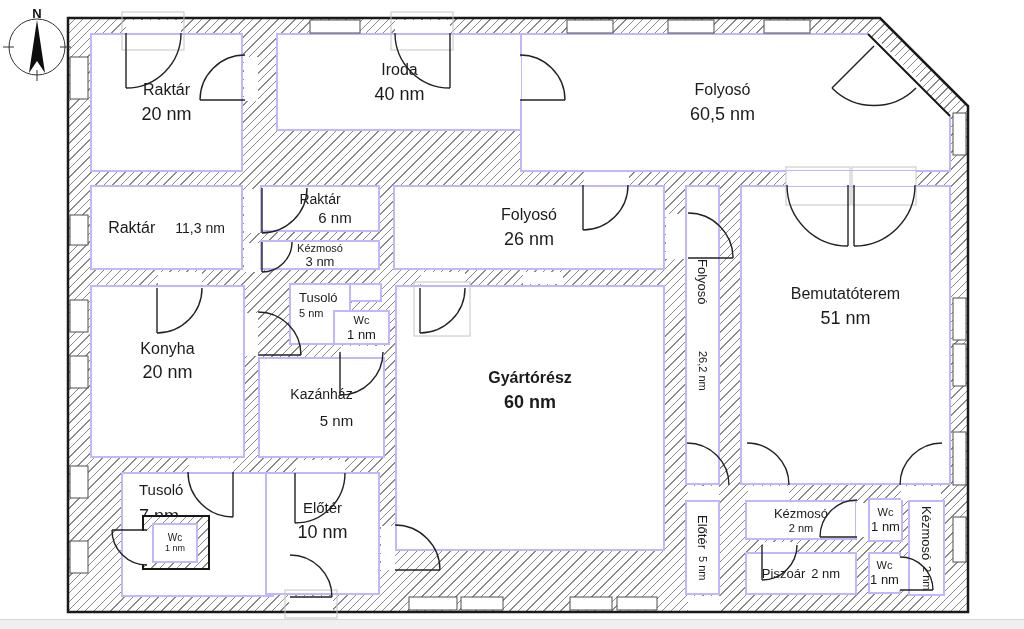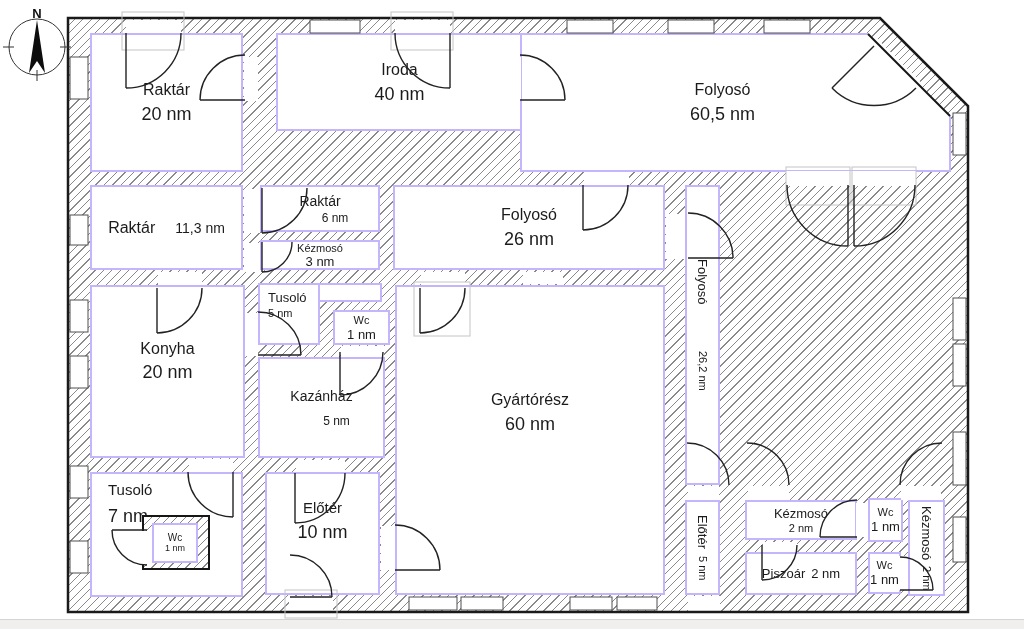--- a/index.html
+++ b/index.html
@@ -6,31 +6,31 @@
   .plan{position:relative;width:1024px;height:629px;background:#ffffff;overflow:hidden;
         font-family:"Liberation Sans",sans-serif;color:#1b1b1b;}
   .hatch{position:absolute;left:68px;top:18px;width:900px;height:594px;
          background:repeating-linear-gradient(135deg,#ffffff 0 5px,#8a8a8a 5px 6px);
          clip-path:polygon(0 0,812px 0,900px 88px,900px 594px,0 594px);}
   .room{position:absolute;background:#ffffff;border:2px solid #c4b5fd;box-sizing:border-box;
         display:flex;flex-direction:column;align-items:center;justify-content:center;
         gap:7px;text-align:center;line-height:1;}
   .rn{font-size:16px;}
   .ra{font-size:18px;}
-  .md .rn{font-size:14px;} .md .ra{font-size:12px;padding-left:30px;}
+  .md .rn{font-size:14px;} .md .ra{font-size:15px;padding-left:30px;}
   .mdl .rn{font-size:15px;} .mdl .ra{font-size:18px;}
   .sm .rn{font-size:13px;} .sm .ra{font-size:11px;}
   .xs .rn{font-size:11px;} .xs .ra{font-size:13px;} .xs{gap:2px;}
   .xxs .rn{font-size:10px;} .xxs .ra{font-size:9px;} .xxs{gap:1px;}
   .inline{flex-direction:row;gap:20px;align-items:center;}
   .inline .ra{font-size:14px;}
   .inline-sm{flex-direction:row;gap:6px;align-items:center;}
   .inline-sm .rn,.inline-sm .ra{font-size:13px;}
   .vert{writing-mode:vertical-rl;flex-direction:row;}
-  .tl{align-items:flex-start;justify-content:flex-start;text-align:left;}
+  .tl{align-items:flex-start;justify-content:flex-start;text-align:left;margin-left:31px;}
   .hatchpatch{position:absolute;box-sizing:border-box;border:2px solid #161616;
          background:repeating-linear-gradient(135deg,#ffffff 0 5px,#8a8a8a 5px 6px);}
   .overlay{position:absolute;left:0;top:0;pointer-events:none;}
   .page-strip{position:absolute;left:0;top:619px;width:1024px;height:10px;
          background:#f1efee;border-top:1px solid #d6d4d2;}
 </style>
 </head>
 <body>
 
 <div class="plan">
@@ -63,38 +63,42 @@
     <span class="ra">3 nm</span>
   </div>
   <div class="room" style="left:393px;top:185px;width:272px;height:85px;">
     <span class="rn">Folyosó</span>
     <span class="ra">26 nm</span>
   </div>
   <div class="room vert sm" style="left:685px;top:185px;width:35px;height:300px;justify-content:flex-start;padding-top:72px;gap:46px;">
     <span class="rn">Folyosó</span>
     <span class="ra">26,2 nm</span>
   </div>
+  <div class="room" style="left:740px;top:185px;width:211px;height:300px;padding-bottom:58px;">
+    <span class="rn">Bemutatóterem</span>
+    <span class="ra">51 nm</span>
+  </div>
   <div class="room" style="left:90px;top:285px;width:155px;height:173px;padding-bottom:22px;gap:6px;">
     <span class="rn">Konyha</span>
     <span class="ra">20 nm</span>
   </div>
   <div class="room" style="left:316px;top:283px;width:66px;height:19px;"></div>
   <div class="room sm tl" style="left:258px;top:283px;width:62px;height:62px;padding:6px 0 0 8px;gap:4px;">
     <span class="rn">Tusoló</span>
     <span class="ra">5 nm</span>
   </div>
   <div class="room xs" style="left:333px;top:310px;width:57px;height:35px;">
     <span class="rn">Wc</span>
     <span class="ra">1 nm</span>
   </div>
   <div class="room md" style="left:258px;top:357px;width:127px;height:101px;gap:12px;">
     <span class="rn">Kazánház</span>
     <span class="ra">5 nm</span>
   </div>
-  <div class="room" style="left:395px;top:285px;width:270px;height:310px;padding-bottom:56px;">
+  <div class="room" style="left:395px;top:285px;width:270px;height:266px;padding-bottom:56px;font-weight:bold;">
     <span class="rn">Gyártórész</span>
     <span class="ra">60 nm</span>
   </div>
   <div class="room mdl tl" style="left:90px;top:472px;width:153px;height:125px;padding:8px 0 0 16px;gap:10px;">
     <span class="rn">Tusoló</span>
     <span class="ra">7 nm</span>
   </div>
   <div class="hatchpatch" style="left:142px;top:515px;width:68px;height:55px;"></div>
   <div class="room xxs" style="left:152px;top:523px;width:46px;height:40px;">
     <span class="rn">Wc</span>

